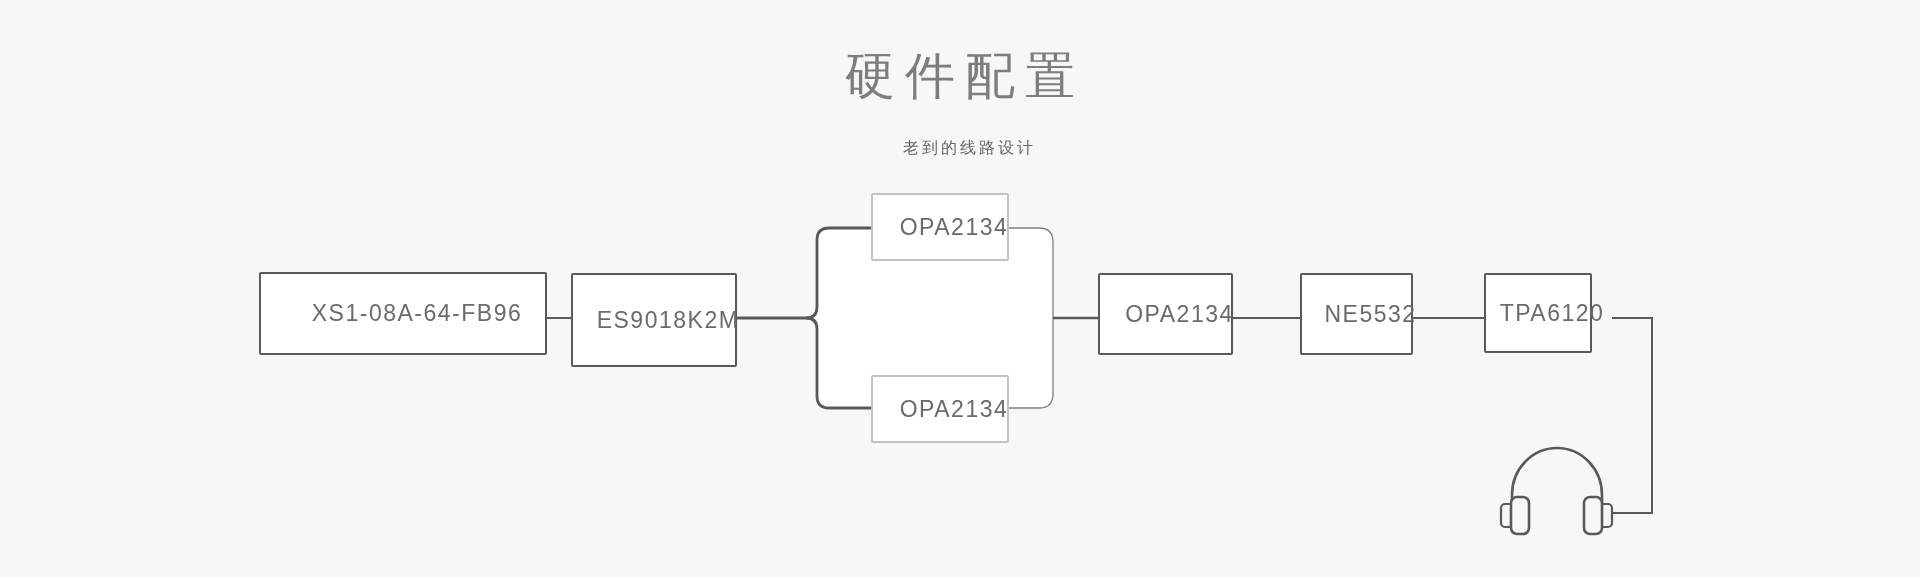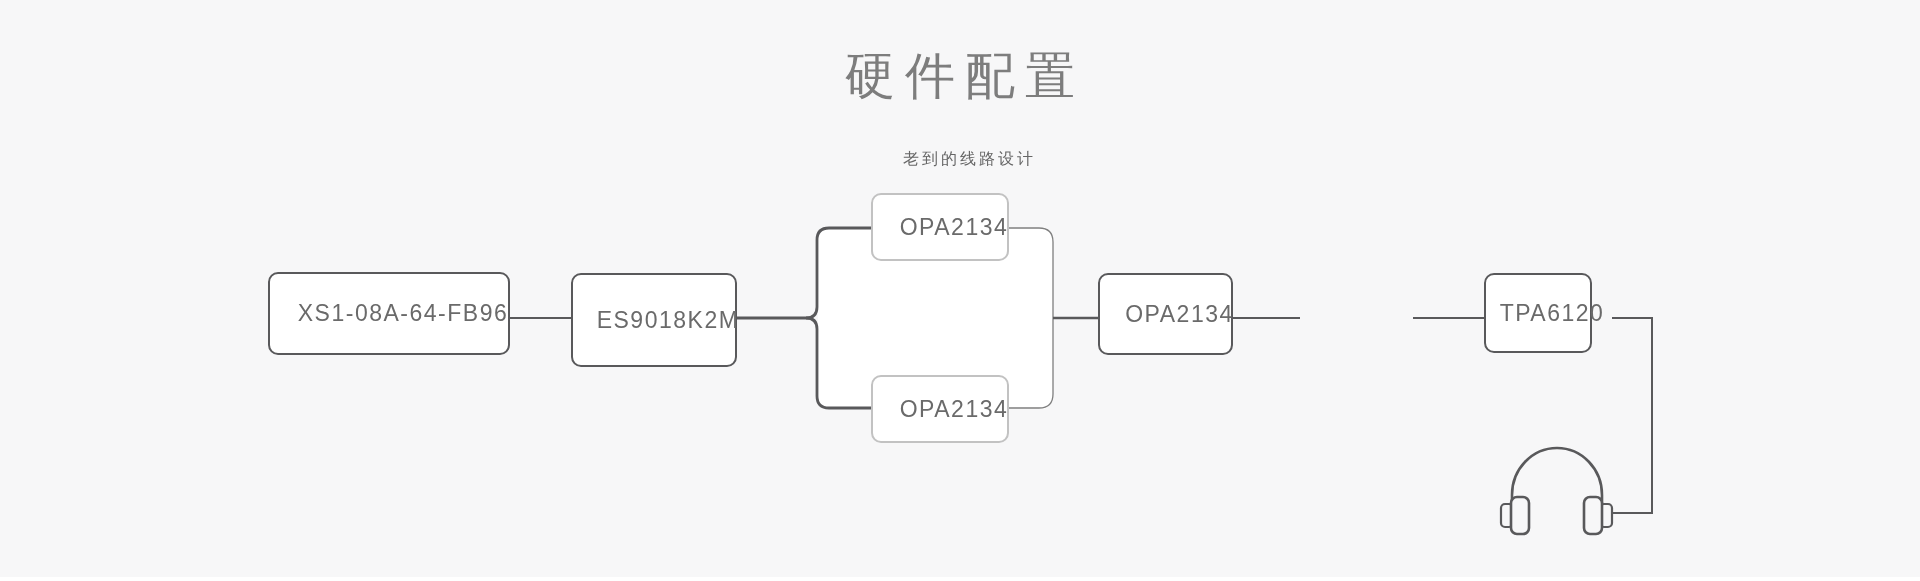--- a/index.html
+++ b/index.html
@@ -24,42 +24,42 @@
   }
   .section-title{
     position:absolute;left:0;right:0;top:46px;
     text-align:center;
     font-size:50px;font-weight:300;
     letter-spacing:10px;padding-left:10px;
     color:var(--title-text);
     line-height:60px;
   }
   .section-subtitle{
-    position:absolute;left:0;right:0;top:148px;
+    position:absolute;left:0;right:0;top:137px;
     text-align:center;
     font-size:16px;font-weight:400;
     letter-spacing:3px;padding-left:19px;
     color:var(--subtitle-text);
     line-height:22px;
   }
   .white-panel{
     position:absolute;
     left:818px;top:227px;width:235px;height:182px;
     background:var(--node-bg);
     border-radius:12px;
   }
   .connector-svg{
     position:absolute;left:0;top:0;width:1920px;height:581px;
   }
   .node{
     position:absolute;
     display:flex;align-items:center;justify-content:center;
     background:var(--node-bg);
     border:2px solid var(--node-border);
-    border-radius:10px;
+    border-radius:2px;
     color:var(--node-text);
     font-size:23px;
     letter-spacing:1.5px;
     white-space:nowrap;
     padding-left:28px;
   }
   .node.light{
     border-color:var(--node-border-light);
   }
   .bottom-strip{
@@ -95,27 +95,28 @@
       <rect x="1501" y="504" width="12" height="23" rx="4" stroke-width="2.2"></rect>
       <rect x="1600" y="504" width="12" height="23" rx="4" stroke-width="2.2"></rect>
 
       <path d="M1512 503 L1512 495 A45 47 0 0 1 1602 495 L1602 503" stroke-width="2.6"></path>
 
       <rect x="1511" y="497" width="18" height="37" rx="6" stroke-width="2.6" style="fill:var(--page-bg)"></rect>
       <rect x="1584" y="497" width="18" height="37" rx="6" stroke-width="2.6" style="fill:var(--page-bg)"></rect>
     </g>
   </svg>
 
-  <div class="node" style="left:268px;top:272px;width:242px;height:83px">XS1-08A-64-FB96</div>
+  <div class="node" style="left:259px;top:272px;width:288px;height:83px">XS1-08A-64-FB96</div>
 
   <div class="node" style="left:571px;top:273px;width:166px;height:94px">ES9018K2M</div>
 
   <div class="node light" style="left:871px;top:193px;width:138px;height:68px">OPA2134</div>
 
   <div class="node light" style="left:871px;top:375px;width:138px;height:68px">OPA2134</div>
 
   <div class="node" style="left:1098px;top:273px;width:135px;height:82px">OPA2134</div>
 
+  <div class="node" style="left:1300px;top:273px;width:113px;height:82px">NE5532</div>
 
   <div class="node" style="left:1484px;top:273px;width:108px;height:80px">TPA6120</div>
 
   <div class="bottom-strip"></div>
 </div>
 
 </body></html>

